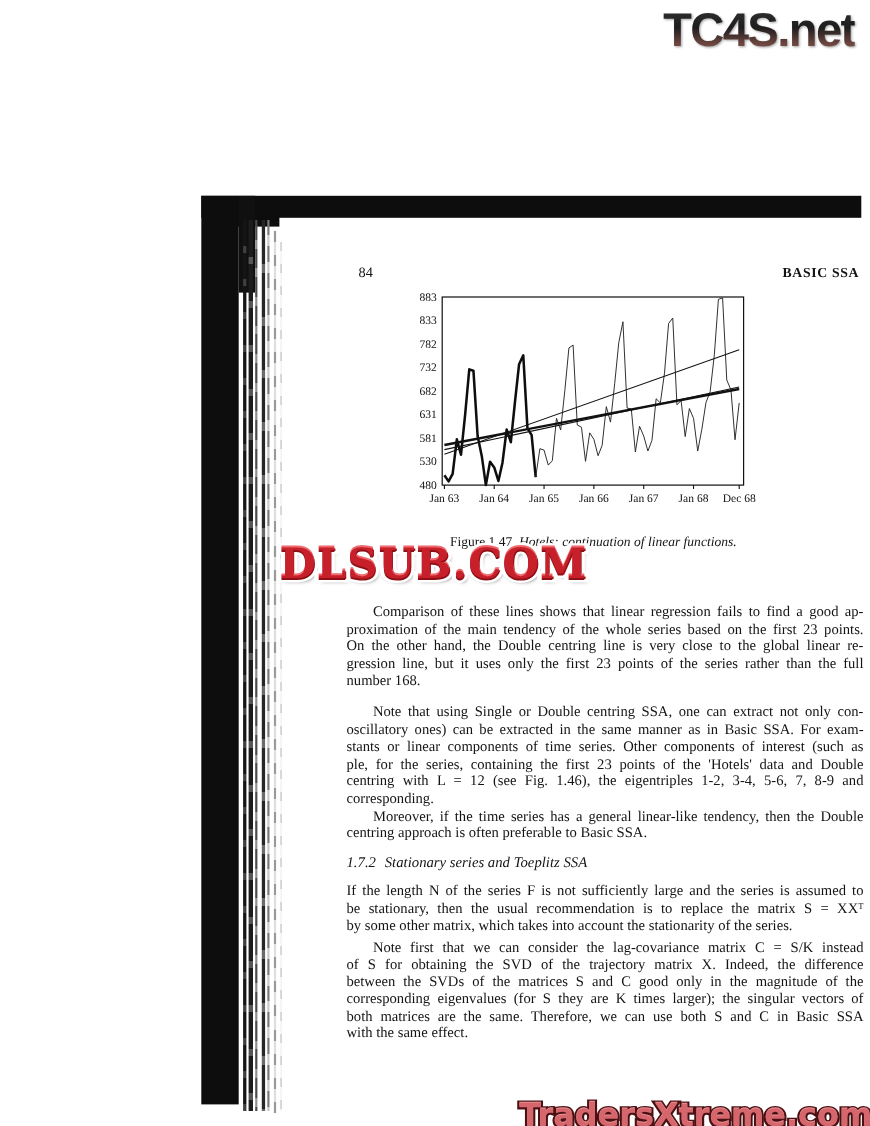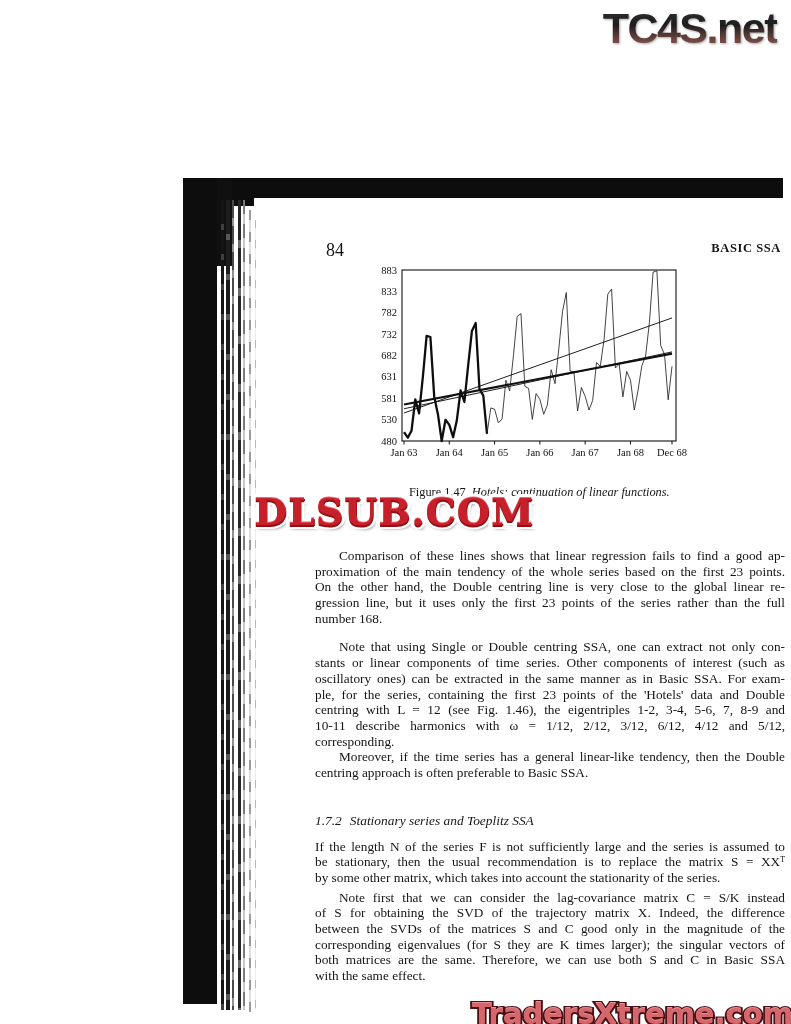--- a/index.html
+++ b/index.html
@@ -15,21 +15,21 @@
   .streak{top:200px;height:810px;}
   #st1{left:221px;width:3px;background:repeating-linear-gradient(180deg,#151515 0 24px,#3f3f3f 24px 30px);}
   #st2{left:226px;width:4px;background:repeating-linear-gradient(180deg,#1d1d1d 0 34px,#565656 34px 40px);}
   #st3{left:232px;width:2px;background:repeating-linear-gradient(180deg,#4a4a4a 0 18px,#909090 18px 26px);}
   #st4{left:238px;width:3px;background:repeating-linear-gradient(180deg,#262626 0 40px,#6a6a6a 40px 48px);}
   #st5{left:243px;width:2px;background:repeating-linear-gradient(180deg,#7a7a7a 0 14px,#c9c9c9 14px 24px);}
   #st6{left:249px;width:2px;background:repeating-linear-gradient(180deg,#9a9a9a 0 10px,#dedede 10px 22px);top:210px;height:802px;}
   #st7{left:255px;width:1px;background:repeating-linear-gradient(180deg,#b8b8b8 0 8px,#eeeeee 8px 20px);top:220px;height:790px;}
 
   
-  #pagenum{position:absolute;left:326px;top:240px;font-size:18px;text-align:right;}
+  #pagenum{position:absolute;left:326px;top:240px;font-size:13px;text-align:right;}
   #runhead{position:absolute;right:10px;top:241px;font-size:12.5px;font-weight:bold;letter-spacing:.6px;}
 
   
   #chart-svg{position:absolute;left:0;top:0;pointer-events:none;}
 
   
   #caption{position:absolute;left:409px;top:485px;font-size:12.3px;white-space:nowrap;}
   #caption .cap-lab{font-style:normal;}
   #caption .cap-txt{font-style:italic;}
 
@@ -132,28 +132,27 @@
   <div id="text-block">
       <div style="margin-bottom: 13px;">
         <div class="tline just ind">Comparison of these lines shows that linear regression fails to find a good ap-</div>
         <div class="tline just">proximation of the main tendency of the whole series based on the first 23 points.</div>
         <div class="tline just">On the other hand, the Double centring line is very close to the global linear re-</div>
         <div class="tline just">gression line, but it uses only the first 23 points of the series rather than the full</div>
         <div class="tline">number 168.</div>
       </div>
       <div style="margin-bottom: 0px;">
         <div class="tline just ind">Note that using Single or Double centring SSA, one can extract not only con-</div>
+        <div class="tline just">oscillatory ones) can be extracted in the same manner as in Basic SSA. For exam-</div>
         <div class="tline just">stants or linear components of time series. Other components of interest (such as</div>
-        <div class="tline just">oscillatory ones) can be extracted in the same manner as in Basic SSA. For exam-</div>
         <div class="tline just">ple, for the series, containing the first 23 points of the 'Hotels' data and Double</div>
         <div class="tline just">centring with L = 12 (see Fig. 1.46), the eigentriples 1-2, 3-4, 5-6, 7, 8-9 and</div>
-        <div class="tline just">10-11 describe harmonics with ω = 1/12, 2/12, 3/12, 6/12, 4/12 and 5/12,</div>
         <div class="tline">corresponding.</div>
       </div>
-      <div style="margin-bottom: 32px;">
+      <div style="margin-bottom: 11px;">
         <div class="tline just ind">Moreover, if the time series has a general linear-like tendency, then the Double</div>
         <div class="tline">centring approach is often preferable to Basic SSA.</div>
       </div>
       <div class="blk-heading" style="margin-bottom: 10px;"><span class="sec-num">1.7.2</span><span>Stationary series and Toeplitz SSA</span></div>
       <div style="margin-bottom: 4px;">
         <div class="tline just">If the length N of the series F is not sufficiently large and the series is assumed to</div>
         <div class="tline just">be stationary, then the usual recommendation is to replace the matrix S = XXᵀ</div>
         <div class="tline">by some other matrix, which takes into account the stationarity of the series.</div>
       </div>
       <div style="margin-bottom: 0px;">

